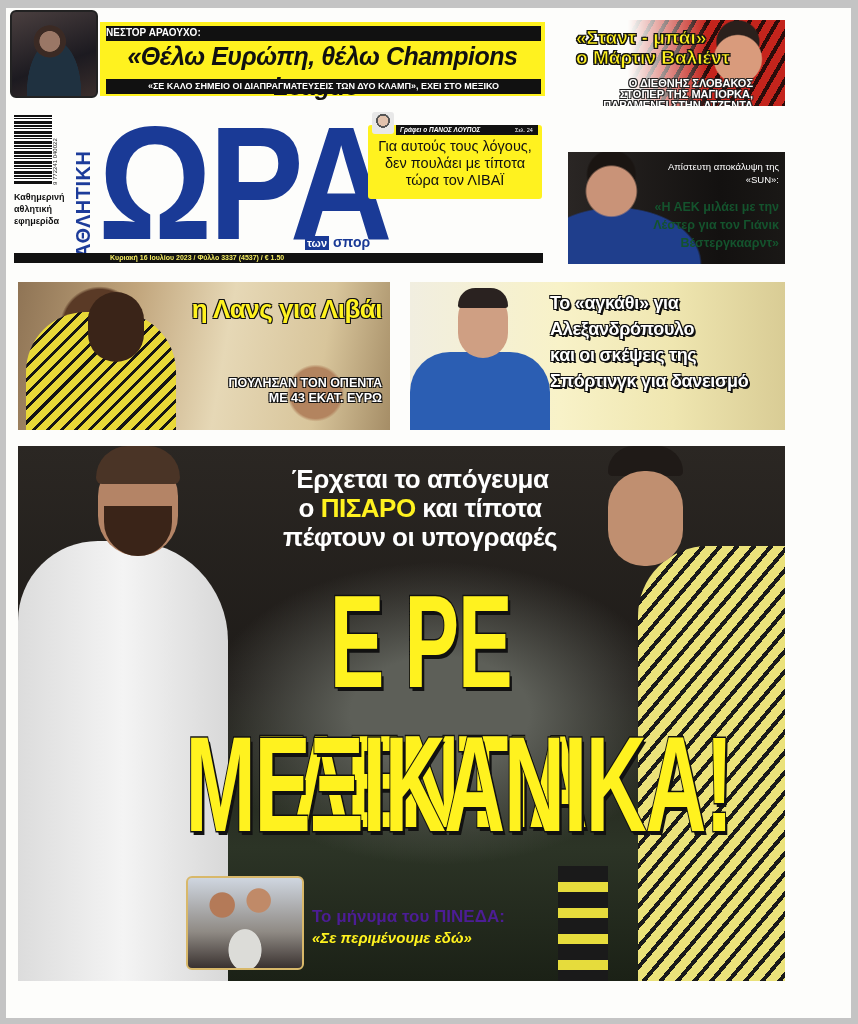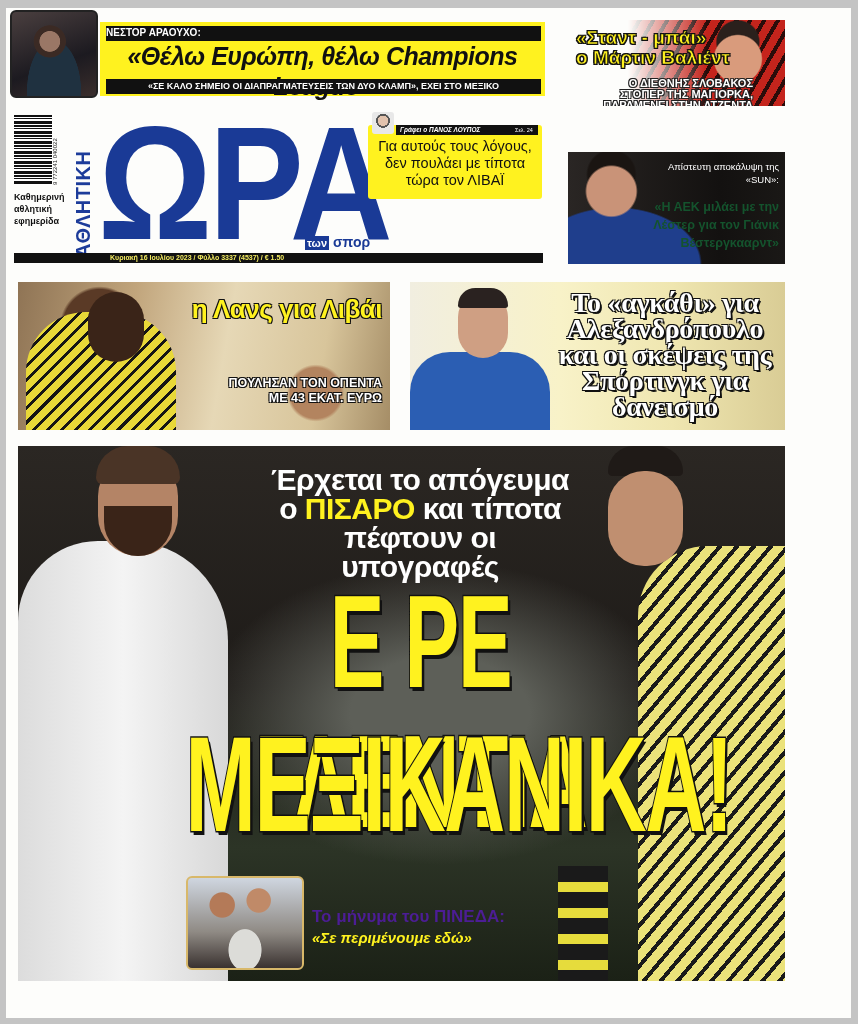--- a/index.html
+++ b/index.html
@@ -80,40 +80,40 @@
   .lens-title { left: 160px; top: 294px; width: 222px; text-align: right; font-size: 26px; line-height: 30px; font-weight: bold;
     color: #fff21f; text-shadow: 1px 1px 0 #111, -1px 1px 0 #111, 1px -1px 0 #111, -1px -1px 0 #111; letter-spacing: -0.5px; }
   .lens-sub { left: 170px; top: 376px; width: 212px; text-align: right; font-size: 12.5px; line-height: 15px; font-weight: bold;
     color: #fff; text-shadow: 1px 1px 0 #111, -1px 1px 0 #111, 1px -1px 0 #111, -1px -1px 0 #111; }
 
   .alex { left: 410px; top: 282px; width: 375px; height: 148px; overflow: hidden;
     background: linear-gradient(90deg, #f1eee0, #f8f2c8 40%, #efe6b0 70%, #d9cc95); }
   .alex-player { left: 0; top: 70px; width: 140px; height: 78px; background: #2b5eb3; border-radius: 40px 40px 0 0; }
   .alex-head { left: 48px; top: 10px; width: 50px; height: 66px; border-radius: 25px; background: #cf9f83; }
   .alex-hair { left: 48px; top: 6px; width: 50px; height: 20px; border-radius: 25px 25px 4px 4px; background: #2a2220; }
-  .alex-title { left: 550px; top: 290px; width: 230px; text-align: center; font-size: 28px; line-height: 26px; font-weight: bold;
-    color: #fff; text-shadow: 1px 1px 0 #111, -1px 1px 0 #111, 1px -1px 0 #111, -1px -1px 0 #111, 2px 2px 0 #111; letter-spacing: -0.3px; font-family: Liberation Serif, serif; }
+  .alex-title { left: 550px; top: 290px; width: 230px; text-align: left; font-size: 18px; line-height: 26px; font-weight: bold;
+    color: #fff; text-shadow: 1px 1px 0 #111, -1px 1px 0 #111, 1px -1px 0 #111, -1px -1px 0 #111, 2px 2px 0 #111; letter-spacing: -0.3px; }
 
   
   .main { left: 18px; top: 446px; width: 767px; height: 535px; overflow: hidden;
     background: radial-gradient(ellipse at 55% 50%, #5d5f58 0 15%, transparent 40%),
                 linear-gradient(180deg, #2b2723 0, #1e1b18 45%, #2c3426 75%, #1b2116); }
   .rodrigo-body { left: 0; top: 95px; width: 210px; height: 440px; background: linear-gradient(90deg, #dcdcdc, #f4f4f4 50%, #d8d8d8);
     border-radius: 80px 100px 0 0; }
   .rodrigo-head { left: 80px; top: 10px; width: 80px; height: 100px; border-radius: 40px; background: #b48466; }
   .rodrigo-beard { left: 86px; top: 60px; width: 68px; height: 50px; border-radius: 0 0 34px 34px; background: #3a2418; }
   .rodrigo-hair { left: 78px; top: 0; width: 84px; height: 38px; border-radius: 40px 40px 8px 8px; background: #4a3426; }
   .aek-body { left: 620px; top: 100px; width: 150px; height: 435px;
     background: repeating-linear-gradient(130deg, #ebe27a 0 9px, #1a1a1a 9px 13px); border-radius: 70px 0 0 0; }
   .aek-head { left: 590px; top: 5px; width: 75px; height: 95px; border-radius: 36px; background: #c08f70; }
   .aek-hair { left: 590px; top: 0; width: 75px; height: 30px; border-radius: 36px 36px 6px 6px; background: #1f1a17; }
   .aek-sock { left: 540px; top: 420px; width: 50px; height: 115px;
     background: repeating-linear-gradient(180deg, #1a1a1a 0 16px, #e6dc3c 16px 26px); }
 
-  .main-kicker { left: 270px; top: 465px; width: 300px; text-align: center; font-size: 30px; line-height: 29px; font-weight: bold; color: #fff; letter-spacing: -0.5px; }
+  .main-kicker { left: 270px; top: 465px; width: 300px; text-align: center; font-size: 26px; line-height: 29px; font-weight: bold; color: #fff; letter-spacing: -0.5px; }
   .main-kicker .hl { color: #fff21f; }
   .headline { left: 18px; width: 767px; text-align: center; font-weight: bold; color: #fff21f;
     -webkit-text-stroke: 3px #111; paint-order: stroke fill; letter-spacing: -2px; }
   .headline.l1 { top: 572px; font-size: 132px; line-height: 140px; margin-left: 19px; }
   .headline.l2 { top: 712px; font-size: 136px; line-height: 145px; }
   .headline span { display: inline-block; transform: scaleX(0.62); transform-origin: center; text-shadow: 4px 4px 0 #111; }
 
   .pineda-photo { left: 186px; top: 876px; width: 118px; height: 94px; border-radius: 6px; border: 2px solid #d8b86a;
     background: radial-gradient(circle at 30% 30%, #b47a58 0 12%, transparent 13%),
                 radial-gradient(circle at 62% 25%, #c08a68 0 12%, transparent 13%),

